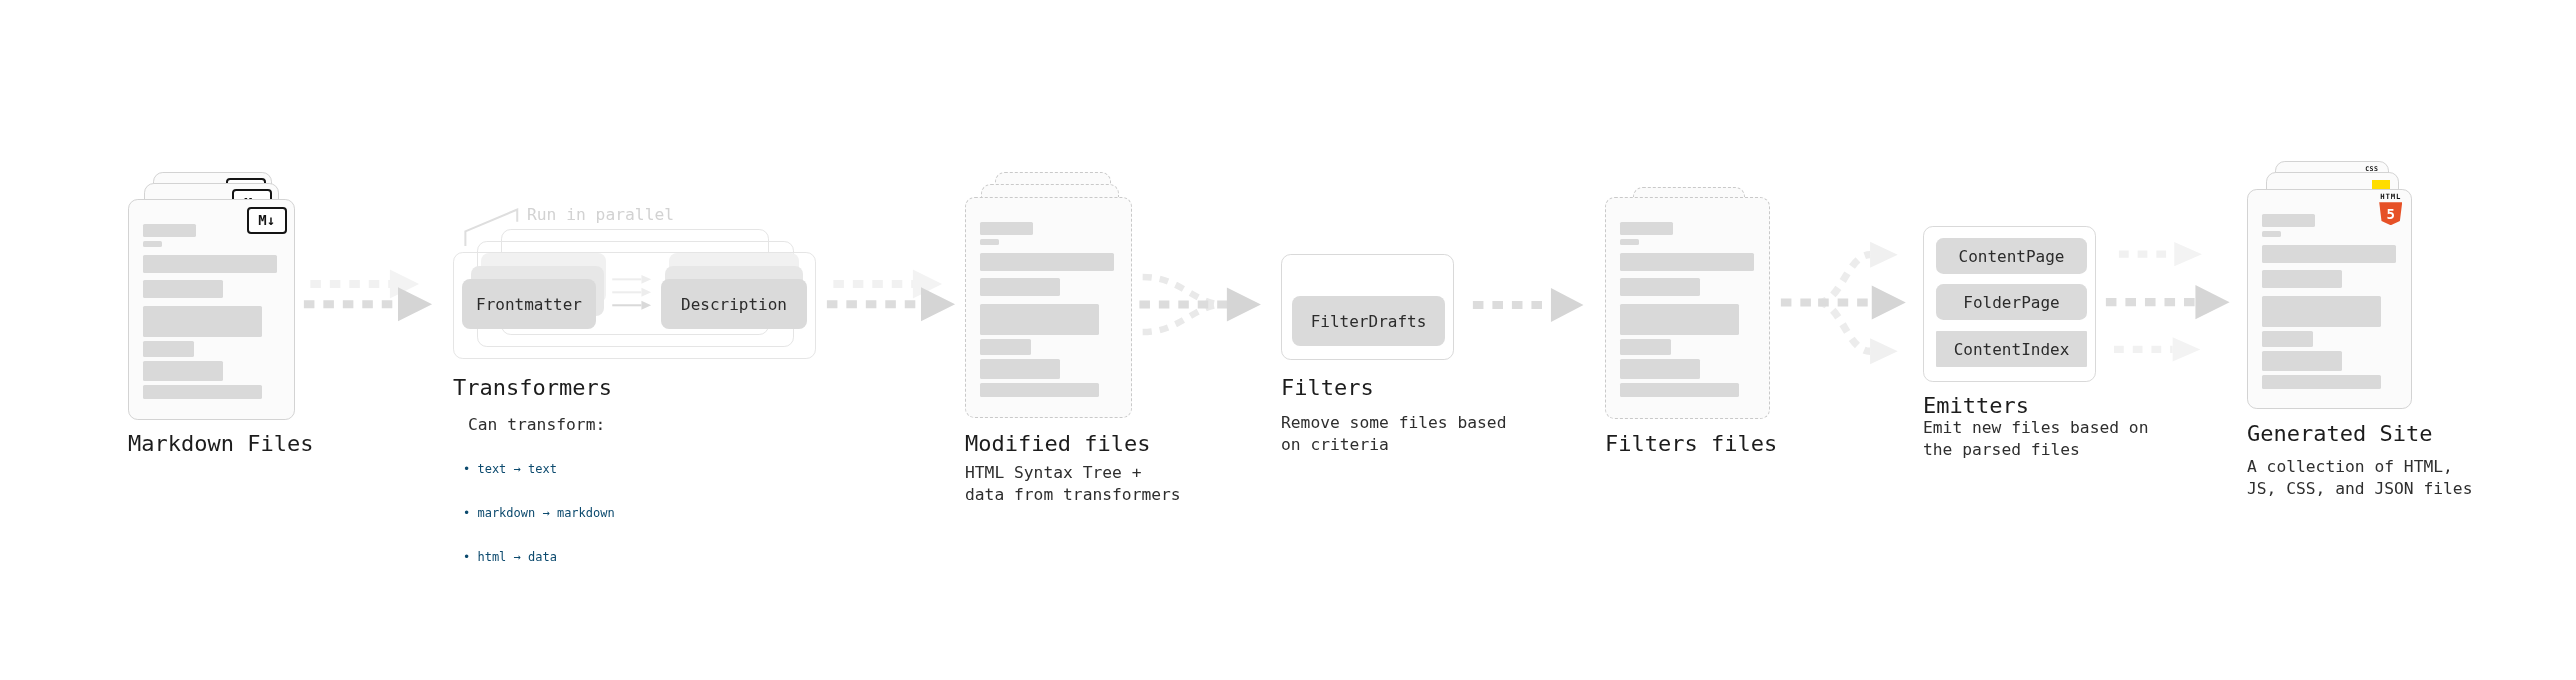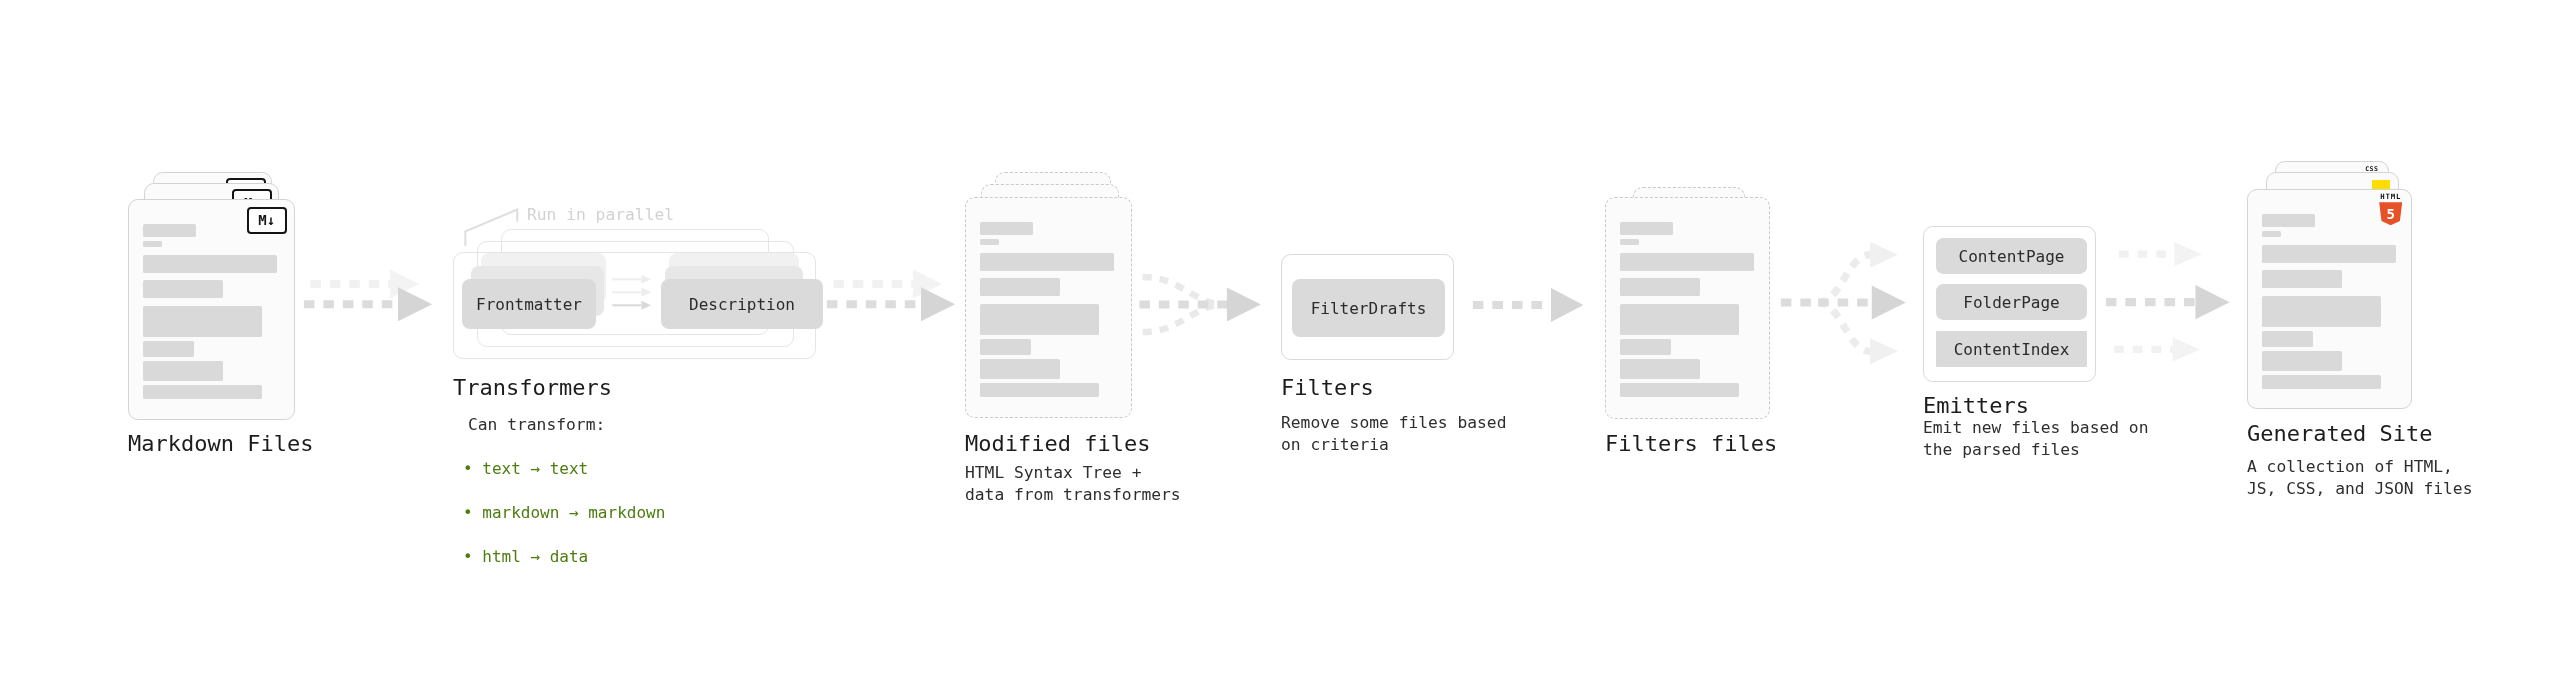--- a/index.html
+++ b/index.html
@@ -7,21 +7,21 @@
           font-family:"DejaVu Sans Mono",monospace;overflow:hidden}
 
   
   .card{position:absolute;background:#fbfbfb;border:1.6px solid #d3d3d3;border-radius:9.8px;box-sizing:border-box}
   .card.dashed{border-style:dashed;border-color:#c9c9c9}
   .bar{position:absolute;left:14px;background:#d9d9d9;border-radius:1.6px}
 
   
   .stage-label{position:absolute;font-size:22px;font-weight:500;color:#1c1c1c;white-space:nowrap}
   .note{position:absolute;font-size:16.3px;line-height:22px;color:#2e2e2e;white-space:pre-line}
-  .bullet-line{font-size:16px;line-height:22px;color:#4d7c0f;white-space:nowrap}
+  .bullet-line{font-size:12px;line-height:22px;color:#0c4a6e;white-space:nowrap}
   .callout{position:absolute;font-size:16.3px;color:#d2d2d2;white-space:nowrap}
 
   
   .container{position:absolute;border:1.6px solid #e5e5e5;border-radius:9.8px;box-sizing:border-box}
   .container.strong{border-color:#d9d9d9;background:#fff}
   .pill{position:absolute;background:#dadada;border-radius:8.1px;display:flex;align-items:center;
         justify-content:center;font-size:16px;color:#2b2b2b;box-sizing:border-box;white-space:nowrap}
   .ghost{position:absolute;border-radius:8.1px}
   .ghost.g1{background:#e7e7e7}
   .ghost.g2{background:#f1f1f1}
@@ -87,21 +87,21 @@
       <polyline points="15,53 15,35 79,8 79,23" fill="none" stroke="#dedede" stroke-width="2.5"></polyline>
     </svg>
     <div class="callout" style="left:527px;top:205px">Run in parallel</div>
 
     <div class="ghost g2 z2" style="left:481px;top:253px;width:125px;height:50px"></div>
     <div class="ghost g1 z2" style="left:471px;top:266px;width:133px;height:50px"></div>
     <div class="ghost g2 z2" style="left:669px;top:253px;width:130px;height:50px"></div>
     <div class="ghost g1 z2" style="left:665px;top:266px;width:138px;height:50px"></div>
 
     <div class="pill z3" style="left:462px;top:279px;width:134px;height:50px">Frontmatter</div>
-    <div class="pill z3" style="left:661px;top:279px;width:162px;height:50px">Description</div>
+    <div class="pill z3" style="left:661px;top:279px;width:146px;height:50px">Description</div>
 
     <svg class="arr z2" style="left:609px;top:271px" width="47" height="41" viewBox="0 0 58 50">
       <line x1="4" y1="10" x2="40" y2="10" stroke="#ededed" stroke-width="2.5"></line>
       <polygon points="40,4.5 52,10 40,15.5" fill="#ededed"></polygon>
       <line x1="4" y1="26" x2="40" y2="26" stroke="#ededed" stroke-width="2.5"></line>
       <polygon points="40,20.5 52,26 40,31.5" fill="#ededed"></polygon>
       <line x1="4" y1="42" x2="40" y2="42" stroke="#d9d9d9" stroke-width="2.5"></line>
       <polygon points="40,36.5 52,42 40,47.5" fill="#d9d9d9"></polygon>
     </svg>
 
@@ -143,21 +143,21 @@
 
   <svg class="arr" style="left:1136px;top:264px" width="134" height="81" viewBox="0 0 165 100">
     <path d="M 8,16 C 55,16 72,50 108,50" stroke="#e9e9e9" stroke-width="8" stroke-dasharray="11 10" fill="none"></path>
     <path d="M 8,84 C 55,84 72,50 108,50" stroke="#e9e9e9" stroke-width="8" stroke-dasharray="11 10" fill="none"></path>
     <line x1="4" y1="50" x2="114" y2="50" stroke="#dcdcdc" stroke-width="10" stroke-dasharray="13 11"></line>
     <polygon points="112,29 154,50 112,71" fill="#d5d5d5"></polygon>
   </svg>
 
   <div>
     <div class="container strong" style="left:1281px;top:254px;width:173px;height:106px"></div>
-    <div class="pill z2" style="left:1292px;top:279px;width:153px;height:58px">FilterDrafts</div>
+    <div class="pill z2" style="left:1292px;top:296px;width:153px;height:50px">FilterDrafts</div>
     <div class="stage-label" style="left:1281px;top:375px">Filters</div>
     <div class="note" style="left:1281px;top:412px">Remove some files based
 on criteria</div>
   </div>
 
   <svg class="arr" style="left:1468px;top:282px" width="122" height="46" viewBox="0 0 150 56">
     <line x1="6" y1="28" x2="102" y2="28" stroke="#dcdcdc" stroke-width="10" stroke-dasharray="13 11"></line>
     <polygon points="102,7 142,28 102,49" fill="#d5d5d5"></polygon>
   </svg>
 

